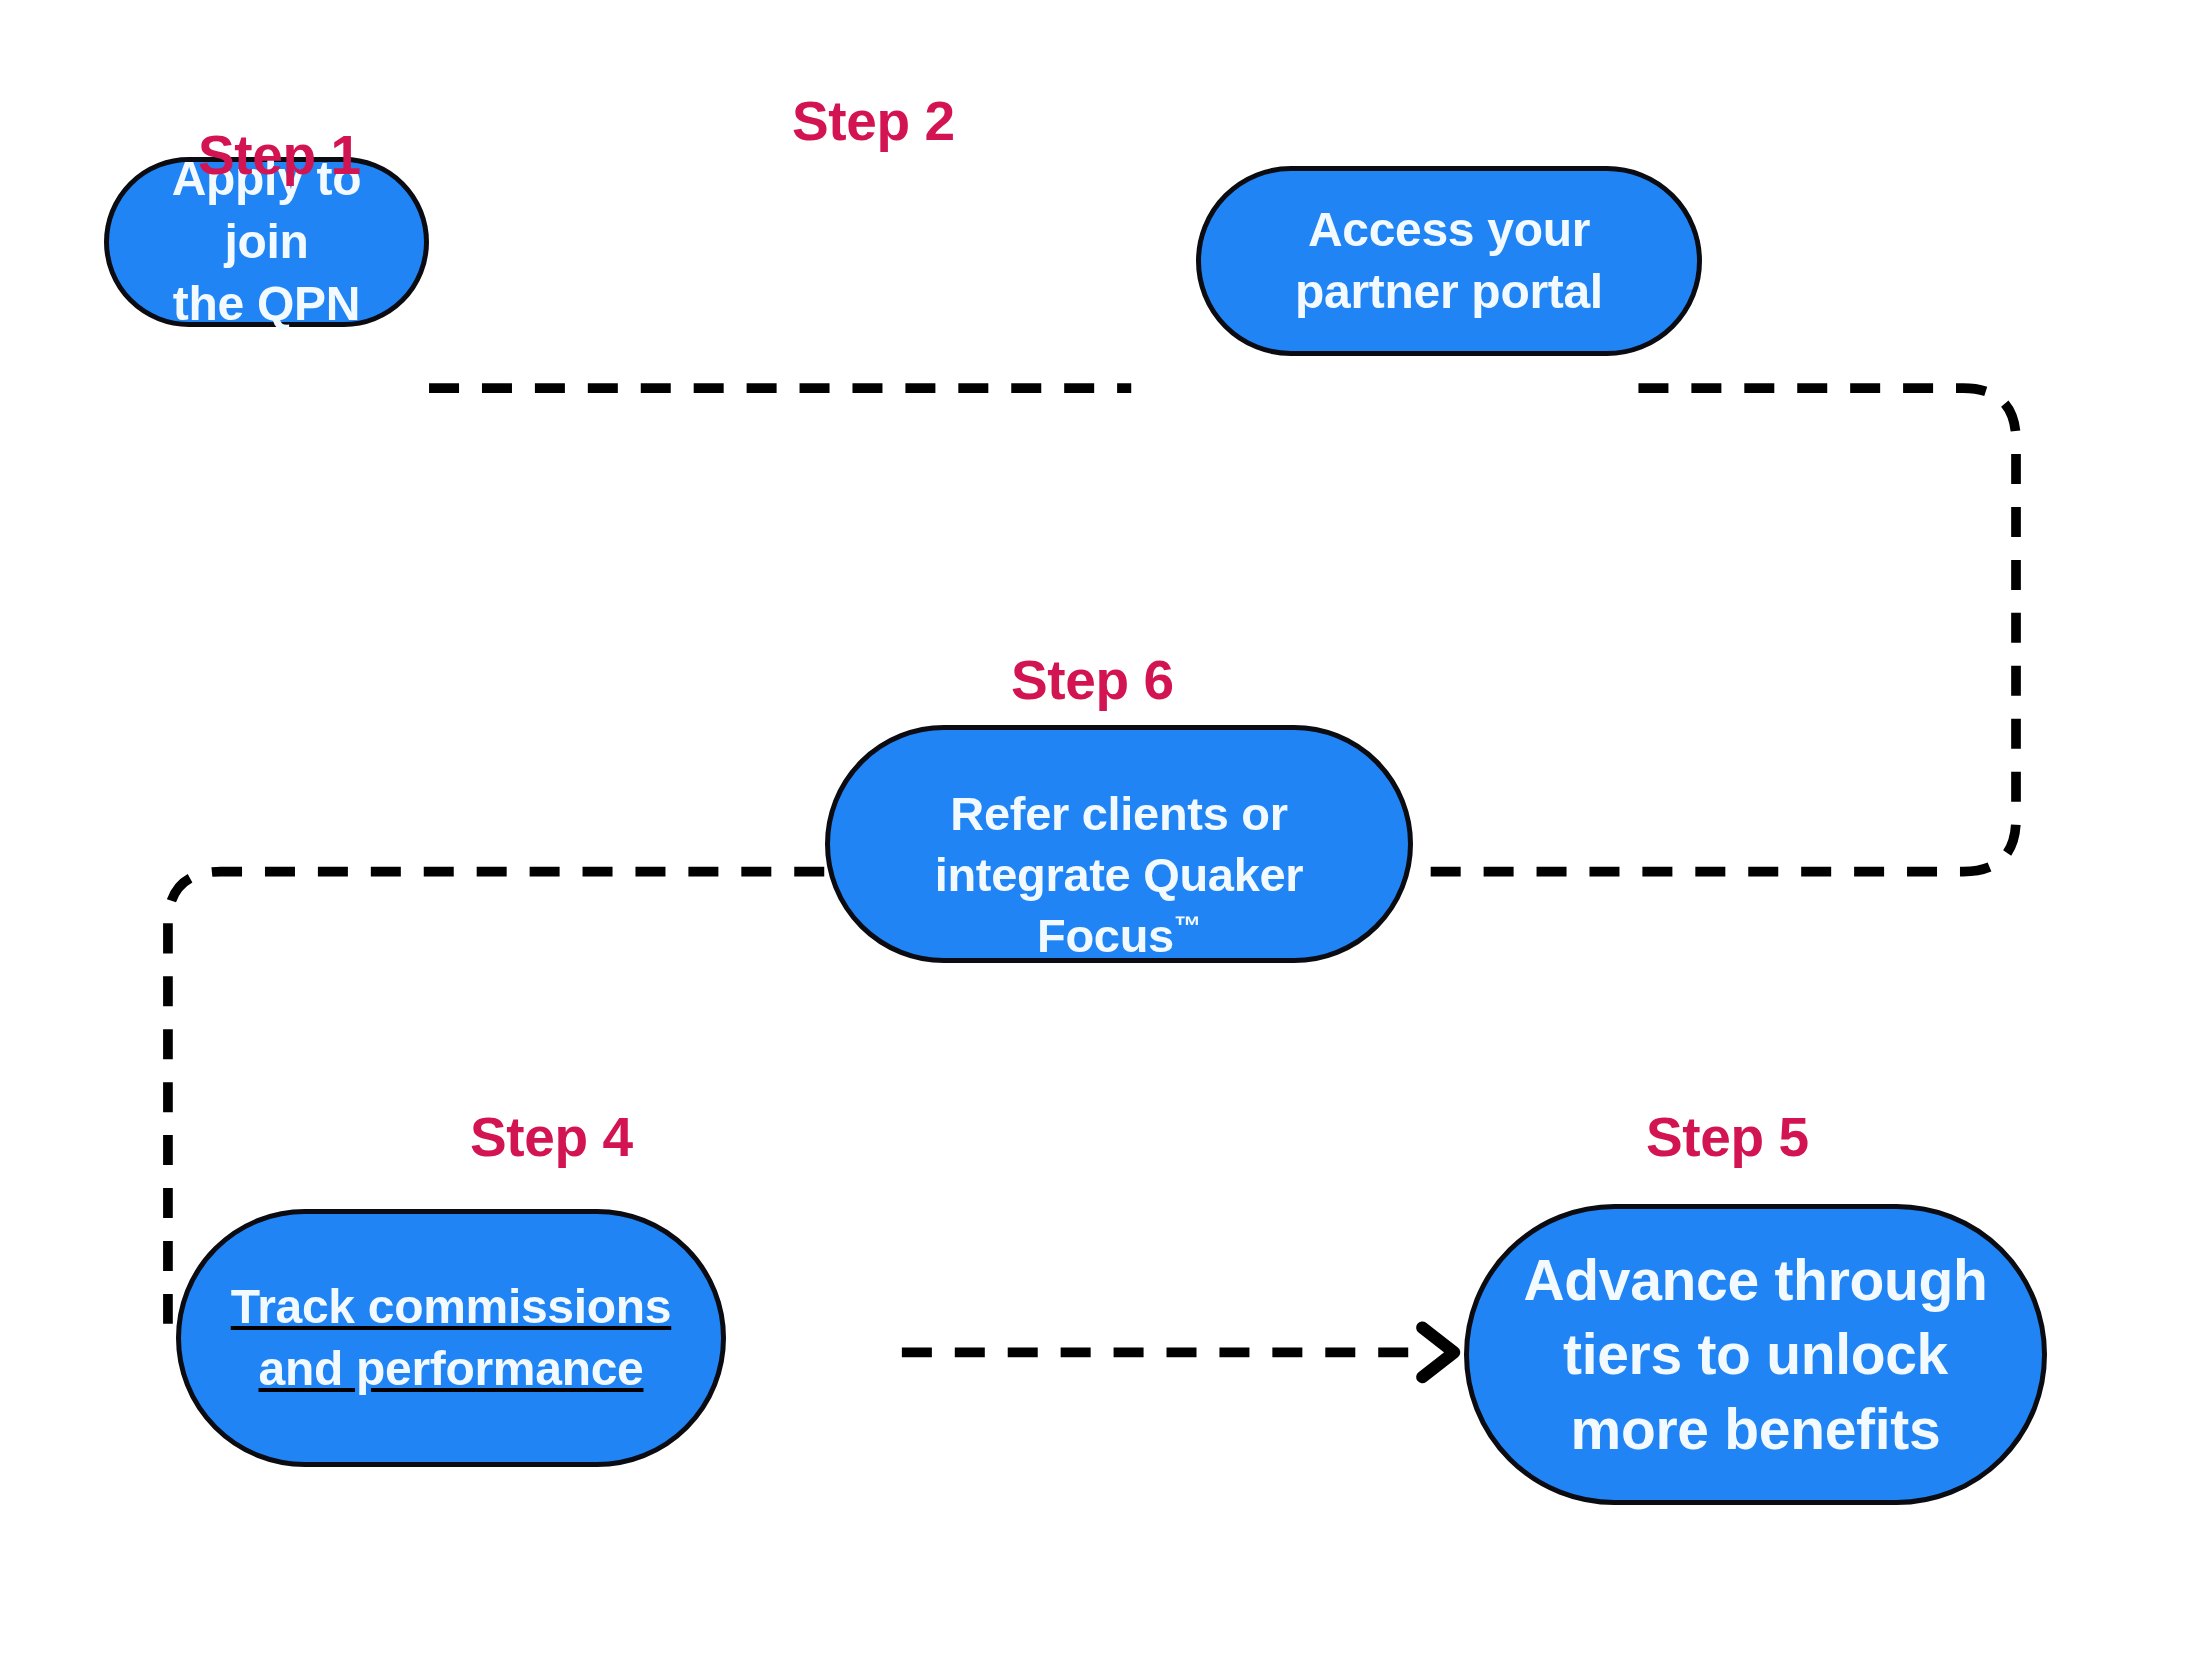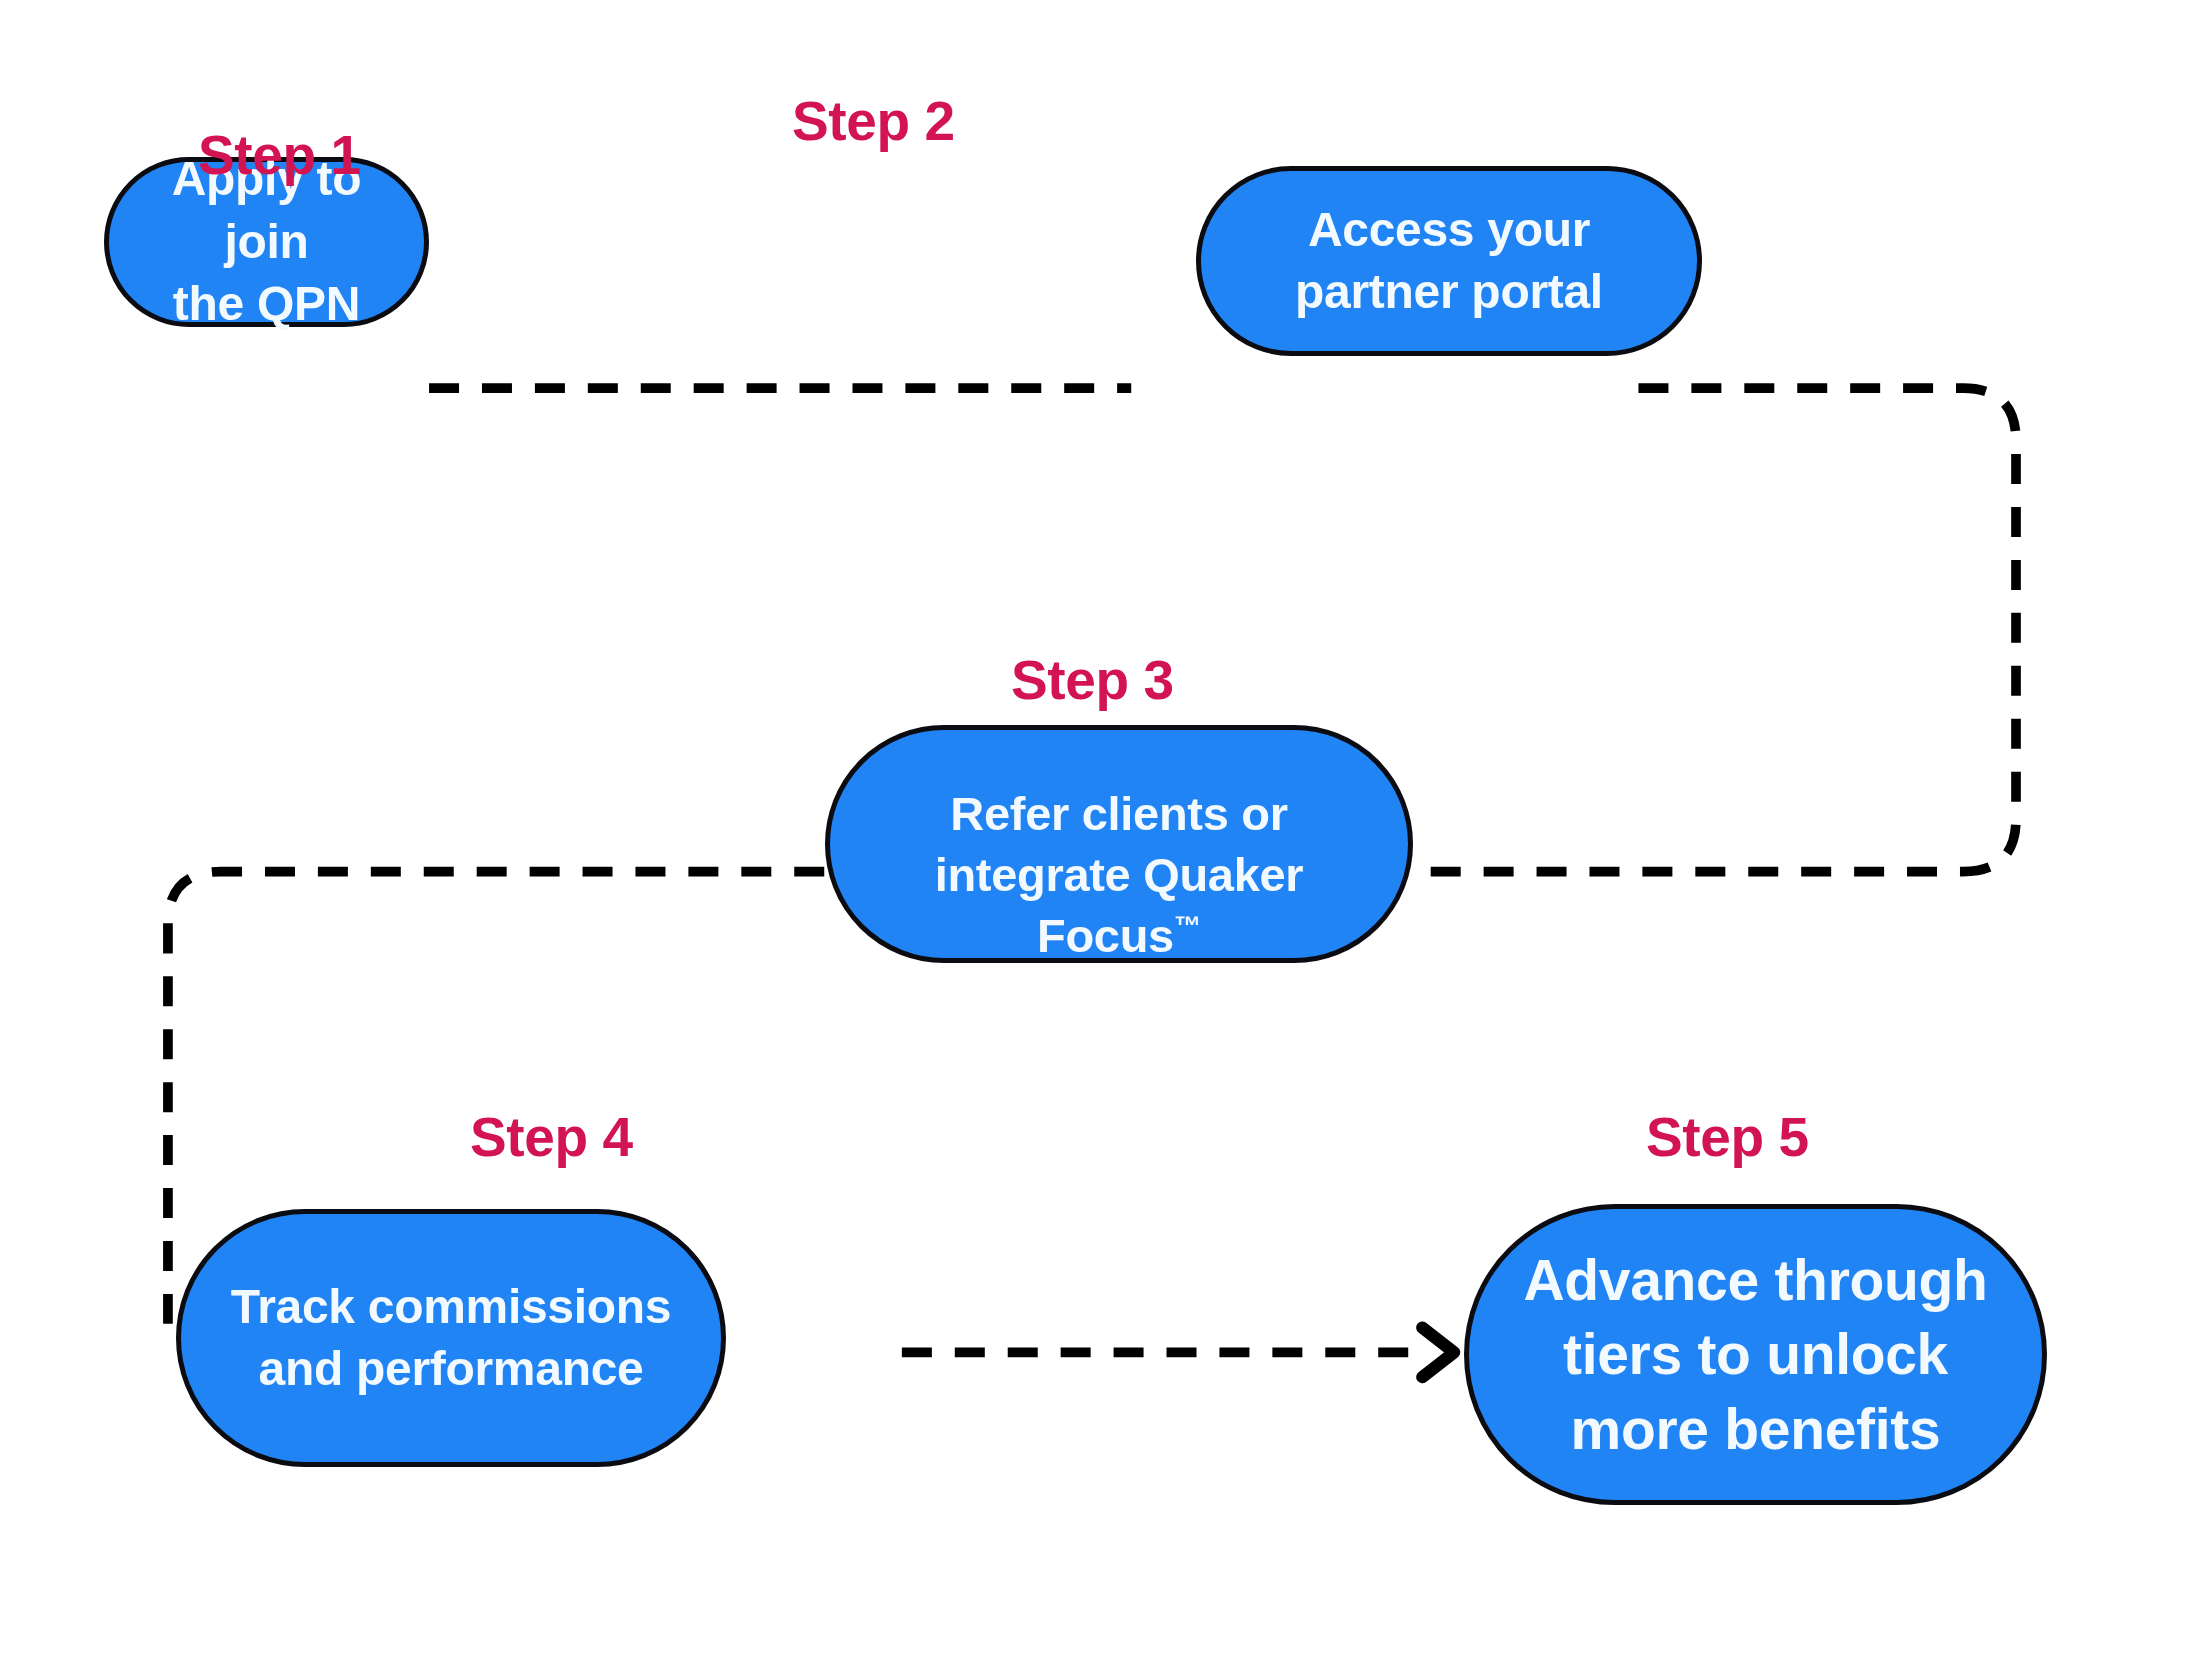--- a/index.html
+++ b/index.html
@@ -66,21 +66,21 @@
     line-height: 1.30;
     letter-spacing: -0.3px;
     padding: 0 23px;
     white-space: pre-line;
   }
 
   
   #node-1 { left: 104px;  top: 157px;  width: 325px;  height: 170px; }
   #node-2 { left: 1196px; top: 166px;  width: 506px;  height: 190px; }
   #node-3 { left: 825px;  top: 725px;  width: 588px;  height: 238px; }
-  #node-4 { left: 176px;  top: 1209px; width: 550px;  height: 258px; }
+  #node-4 { left: 176px;  top: 1209px; width: 550px;  height: 258px; text-decoration: underline; }
   #node-5 { left: 1464px; top: 1204px; width: 583px;  height: 301px; }
 
   #node-3 .node-label { font-size: 47px; }
   #node-5 .node-label { font-size: 57px; }
 
   .tm {
     font-size: 0.58em;
     vertical-align: super;
     line-height: 0;
   }
@@ -104,21 +104,21 @@
     <path d="M 1857 440 L 2225 440 Q 2285 440 2285 500 L 2285 928 Q 2285 988 2225 988 L 1601 988" fill="none" stroke="#000000" stroke-width="11" stroke-dasharray="34 26" stroke-linecap="butt"></path>
 
     <path d="M 934 988 L 250 988 Q 190 988 190 1048 L 190 1516 L 300 1516" fill="none" stroke="#000000" stroke-width="11" stroke-dasharray="34 26" stroke-linecap="butt"></path>
 
     <path d="M 1022 1533 L 1620 1533" fill="none" stroke="#000000" stroke-width="11" stroke-dasharray="34 26" stroke-linecap="butt"></path>
     <path d="M 1612 1505 L 1648 1533 L 1612 1561" fill="none" stroke="#000000" stroke-width="14" stroke-linecap="round" stroke-linejoin="round"></path>
   </svg>
 
   <div class="step-label" id="label-1">Step 1</div>
   <div class="step-label" id="label-2">Step 2</div>
-  <div class="step-label" id="label-3">Step 3</div>
+  <div class="step-label" id="label-3">Step 6</div>
   <div class="step-label" id="label-4">Step 4</div>
   <div class="step-label" id="label-5">Step 5</div>
 
   <div class="node" id="node-1">
     <div class="node-label">Apply to join
 the QPN</div>
   </div>
 
   <div class="node" id="node-2">
     <div class="node-label">Access your

